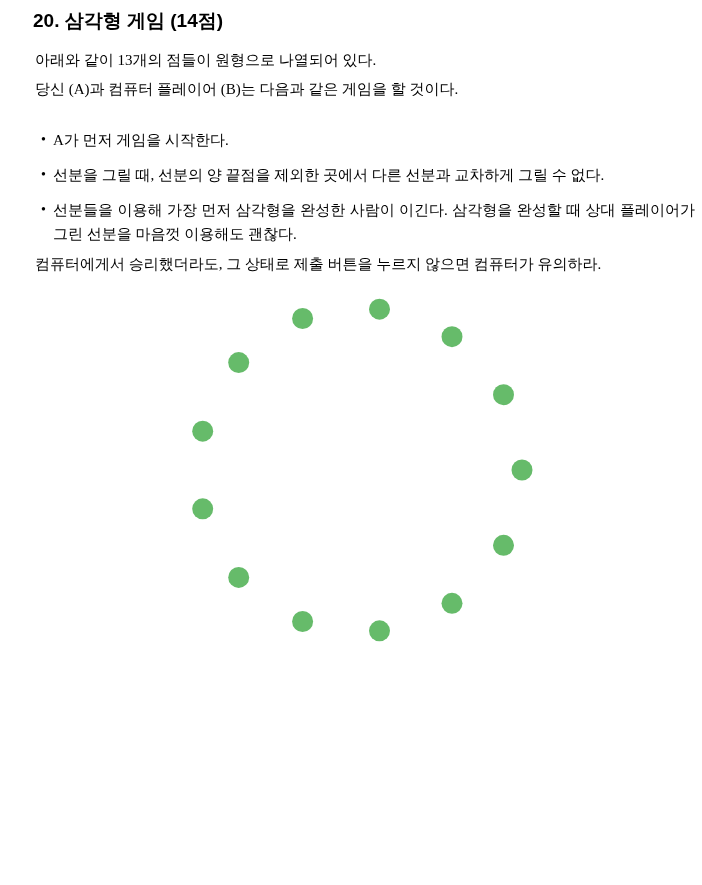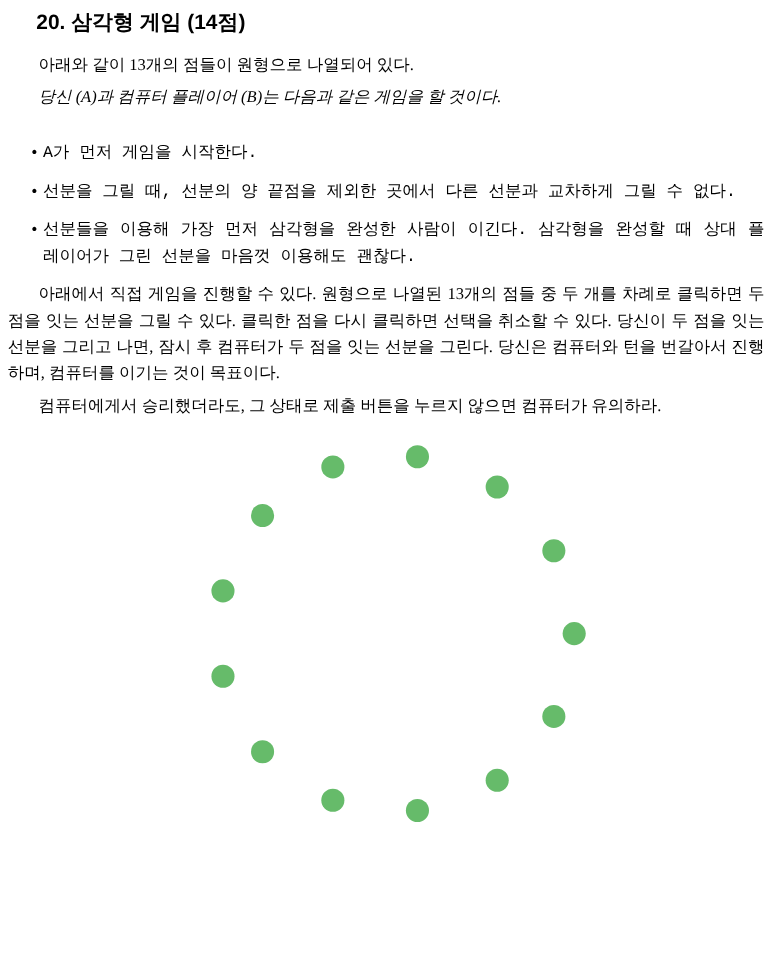--- a/index.html
+++ b/index.html
@@ -25,26 +25,25 @@
     font-weight: bold;
     line-height: 30px;
     margin: 6px 6px 0 33px;
   }
   .para {
     margin: 0 7px;
     text-indent: 28px;
     text-align: justify;
   }
   .p-intro1 { margin-top: 12px; }
-  .p-intro2 { margin-top: 5px; font-style: italic; }
+  .p-intro2 { margin-top: 5px; }
   .rules {
     list-style: none;
     margin: 27px 7px 0 0;
-    padding: 0 0 0 39px;
-    font-family: Liberation Mono, monospace;
+    padding: 0 0 0 53px;
   }
   .rules li {
     position: relative;
     margin-bottom: 11px;
     text-align: justify;
   }
   .rules li:last-child { margin-bottom: 0; }
   .rules li::before {
     content: "\2022";
     position: absolute;
@@ -80,21 +79,20 @@
 
   <p class="para p-intro2">당신 (A)과 컴퓨터 플레이어 (B)는 다음과 같은 게임을 할 것이다.</p>
 
   <ul class="rules">
     <li>A가 먼저 게임을 시작한다.</li>
     <li>선분을 그릴 때, 선분의 양 끝점을 제외한 곳에서 다른 선분과 교차하게 그릴 수 없다.</li>
     <li>선분들을 이용해 가장 먼저 삼각형을 완성한 사람이 이긴다. 삼각형을 완성할 때 상대 플레이어가 그린 선분을 마음껏 이용해도 괜찮다.</li>
   </ul>
 
 
-  <p class="para p-howto">아래에서 직접 게임을 진행할 수 있다. 원형으로 나열된 13개의 점들 중 두 개를 차례로 클릭하면 두 점을 잇는 선분을 그릴 수 있다. 클릭한 점을 다시 클릭하면 선택을 취소할 수 있다. 당신이 두 점을 잇는 선분을 그리고 나면, 잠시 후 컴퓨터가 두 점을 잇는 선분을 그린다. 당신은 컴퓨터와 턴을 번갈아서 진행하며, 컴퓨터를 이기는 것이 목표이다.</p>
 
   <p class="para p-warning">컴퓨터에게서 승리했더라도, 그 상태로 제출 버튼을 누르지 않으면 컴퓨터가 유의하라.</p>
 
 
   <svg id="board" class="board" xmlns="http://www.w3.org/2000/svg" width="702" height="372" viewBox="0 0 702 372">
       <circle cx="379.5" cy="27.2" r="10.5" fill="#66bb6a"></circle>
       <circle cx="452" cy="54.7" r="10.5" fill="#66bb6a"></circle>
       <circle cx="503.5" cy="112.7" r="10.5" fill="#66bb6a"></circle>
       <circle cx="522" cy="188" r="10.5" fill="#66bb6a"></circle>
       <circle cx="503.5" cy="263.3" r="10.5" fill="#66bb6a"></circle>

